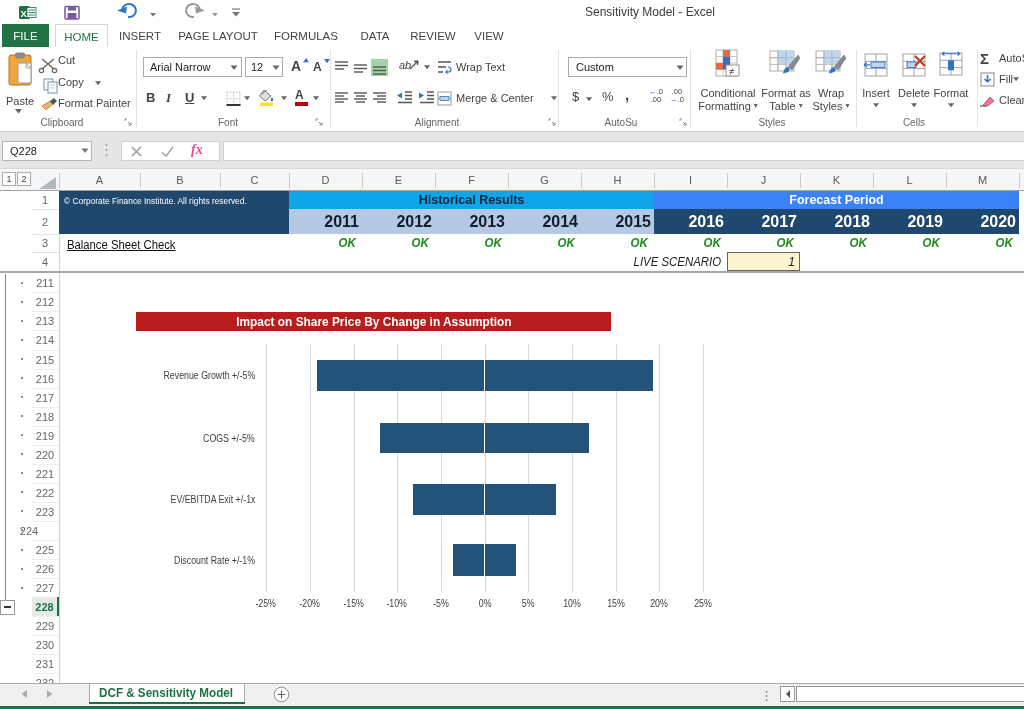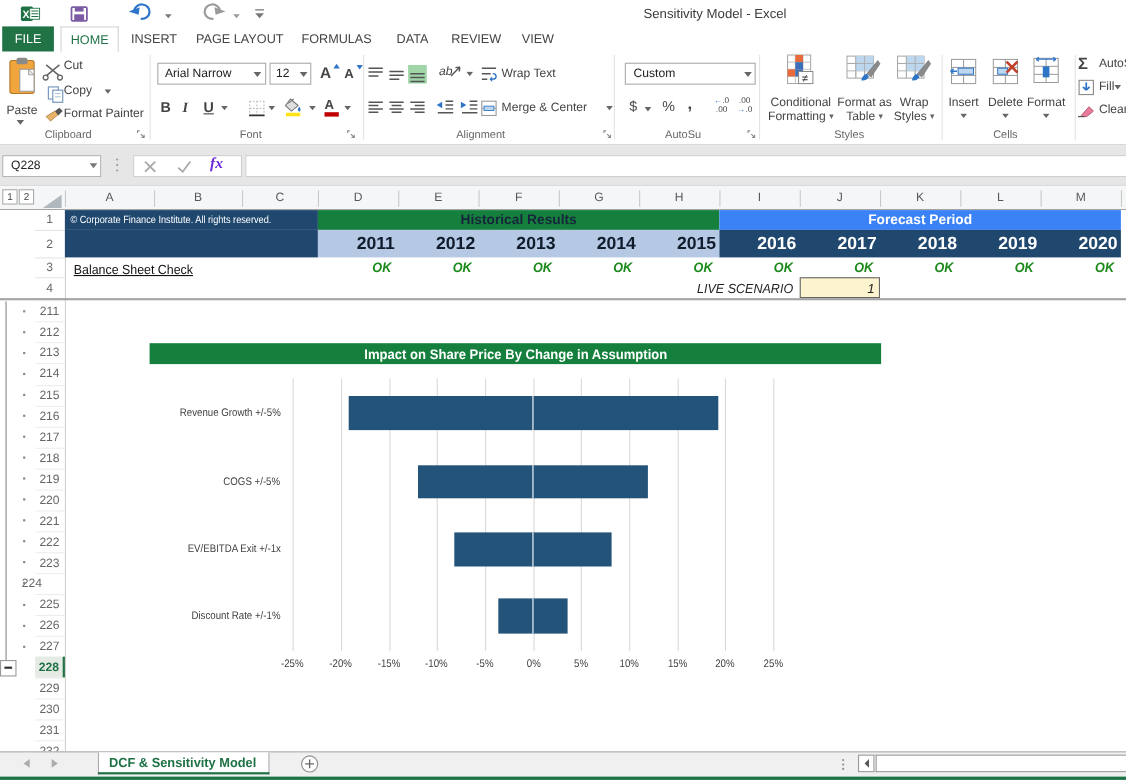--- a/index.html
+++ b/index.html
@@ -289,21 +289,21 @@
         <circle cx="1.5" cy="7" r="1" fill="#999"></circle>
         <circle cx="1.5" cy="12" r="1" fill="#999"></circle>
       </svg></div>
 <div style="position:absolute;left:121px;top:141px;width:99px;height:20px;background:#fff;border:1px solid #d0d0d0;"></div>
 <svg style="position:absolute;left:130px;top:145px;width:13px;height:13px;" viewBox="0 0 14 14">
       <path d="M2 2 L12 12 M12 2 L2 12" stroke="#aaa" stroke-width="1.8"></path>
     </svg>
 <svg style="position:absolute;left:160px;top:145px;width:15px;height:13px;" viewBox="0 0 15 14">
       <path d="M1.5 8 L6 12 L13.5 2" stroke="#aaa" stroke-width="1.8" fill="none"></path>
     </svg>
-<div style="position:absolute;left:191px;top:142px;width:22px;height:18px;color:#6d28d9;font-size:14px;font-style:italic;font-family:'Liberation Serif',serif;font-weight:bold;">fx</div>
+<div style="position:absolute;left:191px;top:142px;width:22px;height:18px;color:#ec4899;font-size:14px;font-style:italic;font-family:'Liberation Serif',serif;font-weight:bold;">fx</div>
 <div style="position:absolute;left:223px;top:141px;width:801px;height:20px;background:#fff;border:1px solid #d0d0d0;border-right:none;"></div>
 <div style="position:absolute;left:0px;top:169px;width:1024px;height:22px;background:#F5F6F7;border-bottom:1px solid #A3A3A3;"></div>
 <div style="position:absolute;left:2px;top:172px;width:14px;height:14px;background:#fff;border:1px solid #ababab;color:#444;font-size:9px;display:flex;align-items:center;justify-content:center;">1</div>
 <div style="position:absolute;left:17px;top:172px;width:14px;height:14px;background:#fff;border:1px solid #ababab;color:#444;font-size:9px;display:flex;align-items:center;justify-content:center;">2</div>
 <svg style="position:absolute;left:38px;top:177px;width:19px;height:13px;" viewBox="0 0 19 13">
       <path d="M18 0 L18 12 L1 12 Z" fill="#b0b8bd"></path>
     </svg>
 <div style="position:absolute;left:59px;top:170px;width:81px;height:20px;color:#58595B;font-size:11px;display:flex;align-items:center;justify-content:center;">A</div>
 <div style="position:absolute;left:140px;top:170px;width:80px;height:20px;color:#58595B;font-size:11px;display:flex;align-items:center;justify-content:center;">B</div>
 <div style="position:absolute;left:220px;top:170px;width:69px;height:20px;color:#58595B;font-size:11px;display:flex;align-items:center;justify-content:center;">C</div>
@@ -338,21 +338,21 @@
 <div style="position:absolute;left:32px;top:252px;width:27px;height:1px;background:#E4E4E4;"></div>
 <div style="position:absolute;left:32px;top:271px;width:27px;height:1px;background:#E4E4E4;"></div>
 <div style="position:absolute;left:32px;top:191px;width:26px;height:18px;color:#666;font-size:11px;display:flex;align-items:center;justify-content:center;">1</div>
 <div style="position:absolute;left:32px;top:209px;width:26px;height:25px;color:#666;font-size:11px;display:flex;align-items:center;justify-content:center;">2</div>
 <div style="position:absolute;left:32px;top:234px;width:26px;height:18px;color:#666;font-size:11px;display:flex;align-items:center;justify-content:center;">3</div>
 <div style="position:absolute;left:32px;top:252px;width:26px;height:19px;color:#666;font-size:11px;display:flex;align-items:center;justify-content:center;">4</div>
 <div style="position:absolute;left:59px;top:191px;width:230px;height:18px;background:#20486F;"></div>
 <div style="position:absolute;left:64px;top:191px;width:230px;height:18px;color:#fff;font-size:9.5px;display:flex;align-items:center;">
       <span style="display:inline-block;transform:scaleX(0.88);transform-origin:left center;white-space:nowrap;">© Corporate Finance Institute. All rights reserved.</span>
     </div>
-<div style="position:absolute;left:289px;top:191px;width:365px;height:18px;background:#15803d;color:#16253C;font-size:12.5px;font-weight:bold;display:flex;align-items:center;justify-content:center;">
+<div style="position:absolute;left:289px;top:191px;width:365px;height:18px;background:#0ea5e9;color:#16253C;font-size:12.5px;font-weight:bold;display:flex;align-items:center;justify-content:center;">
       <span style="display:inline-block;transform:scaleX(1.0);transform-origin:left center;white-space:nowrap;">Historical Results</span>
     </div>
 <div style="position:absolute;left:654px;top:191px;width:365px;height:18px;background:#3b82f6;color:#fff;font-size:12.5px;font-weight:bold;display:flex;align-items:center;justify-content:center;">
       <span style="display:inline-block;transform:scaleX(1.0);transform-origin:left center;white-space:nowrap;">Forecast Period</span>
     </div>
 <div style="position:absolute;left:59px;top:209px;width:230px;height:25px;background:#20486F;"></div>
 <div style="position:absolute;left:289px;top:209px;width:365px;height:25px;background:#B6C9E4;"></div>
 <div style="position:absolute;left:654px;top:209px;width:365px;height:25px;background:#20486F;"></div>
 <div style="position:absolute;left:299px;top:209px;width:60px;height:25px;color:#101C2C;font-size:16px;font-weight:bold;display:flex;align-items:center;justify-content:flex-end;">2011</div>
 <div style="position:absolute;left:372px;top:209px;width:60px;height:25px;color:#101C2C;font-size:16px;font-weight:bold;display:flex;align-items:center;justify-content:flex-end;">2012</div>
@@ -461,21 +461,21 @@
 <div style="position:absolute;left:21px;top:472px;width:2px;height:2px;background:#888;"></div>
 <div style="position:absolute;left:21px;top:491px;width:2px;height:2px;background:#888;"></div>
 <div style="position:absolute;left:21px;top:510px;width:2px;height:2px;background:#888;"></div>
 <div style="position:absolute;left:21px;top:529px;width:2px;height:2px;background:#888;"></div>
 <div style="position:absolute;left:21px;top:549px;width:2px;height:2px;background:#888;"></div>
 <div style="position:absolute;left:21px;top:568px;width:2px;height:2px;background:#888;"></div>
 <div style="position:absolute;left:21px;top:587px;width:2px;height:2px;background:#888;"></div>
 <div style="position:absolute;left:0px;top:599.5px;width:15px;height:15px;background:#fff;border:1px solid #999;display:flex;align-items:center;justify-content:center;">
       <div style="width:7px;height:2px;background:#333;"></div>
     </div>
-<div style="position:absolute;left:136px;top:312px;width:665px;height:19px;background:#15803d;color:#fff;font-size:12.5px;font-weight:bold;display:flex;align-items:center;justify-content:center;">
+<div style="position:absolute;left:136px;top:312px;width:475px;height:19px;background:#b91c1c;color:#fff;font-size:12.5px;font-weight:bold;display:flex;align-items:center;justify-content:center;">
       <span style="display:inline-block;transform:scaleX(0.95);transform-origin:center center;white-space:nowrap;">Impact on Share Price By Change in Assumption</span>
     </div>
 <div style="position:absolute;left:266.2px;top:343.5px;width:1px;height:248px;background:#D9D9D9;"></div>
 <div style="position:absolute;left:309.9px;top:343.5px;width:1px;height:248px;background:#D9D9D9;"></div>
 <div style="position:absolute;left:353.5px;top:343.5px;width:1px;height:248px;background:#D9D9D9;"></div>
 <div style="position:absolute;left:397.2px;top:343.5px;width:1px;height:248px;background:#D9D9D9;"></div>
 <div style="position:absolute;left:440.9px;top:343.5px;width:1px;height:248px;background:#D9D9D9;"></div>
 <div style="position:absolute;left:484.6px;top:343.5px;width:1px;height:248px;background:#D9D9D9;"></div>
 <div style="position:absolute;left:528.2px;top:343.5px;width:1px;height:248px;background:#D9D9D9;"></div>
 <div style="position:absolute;left:571.9px;top:343.5px;width:1px;height:248px;background:#D9D9D9;"></div>

